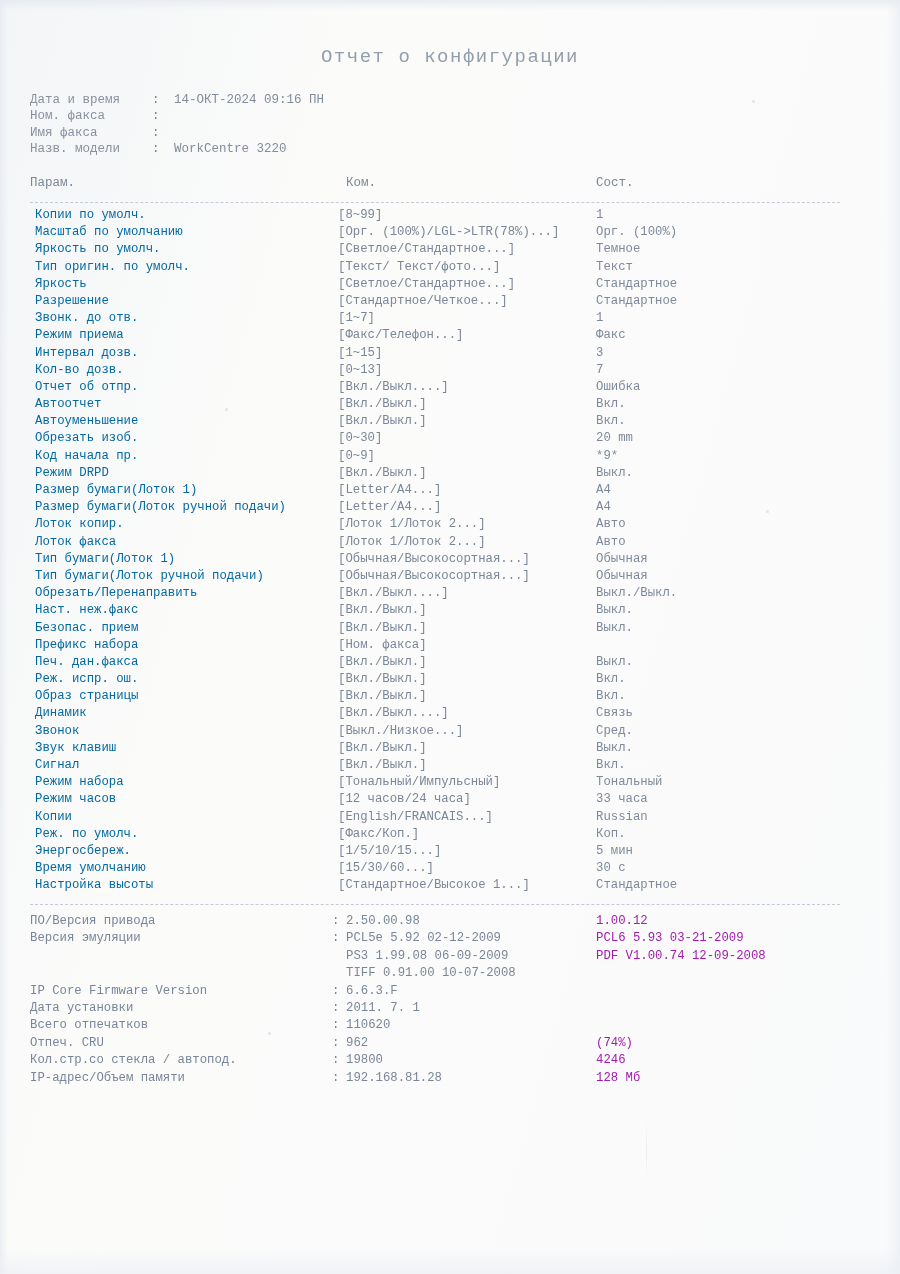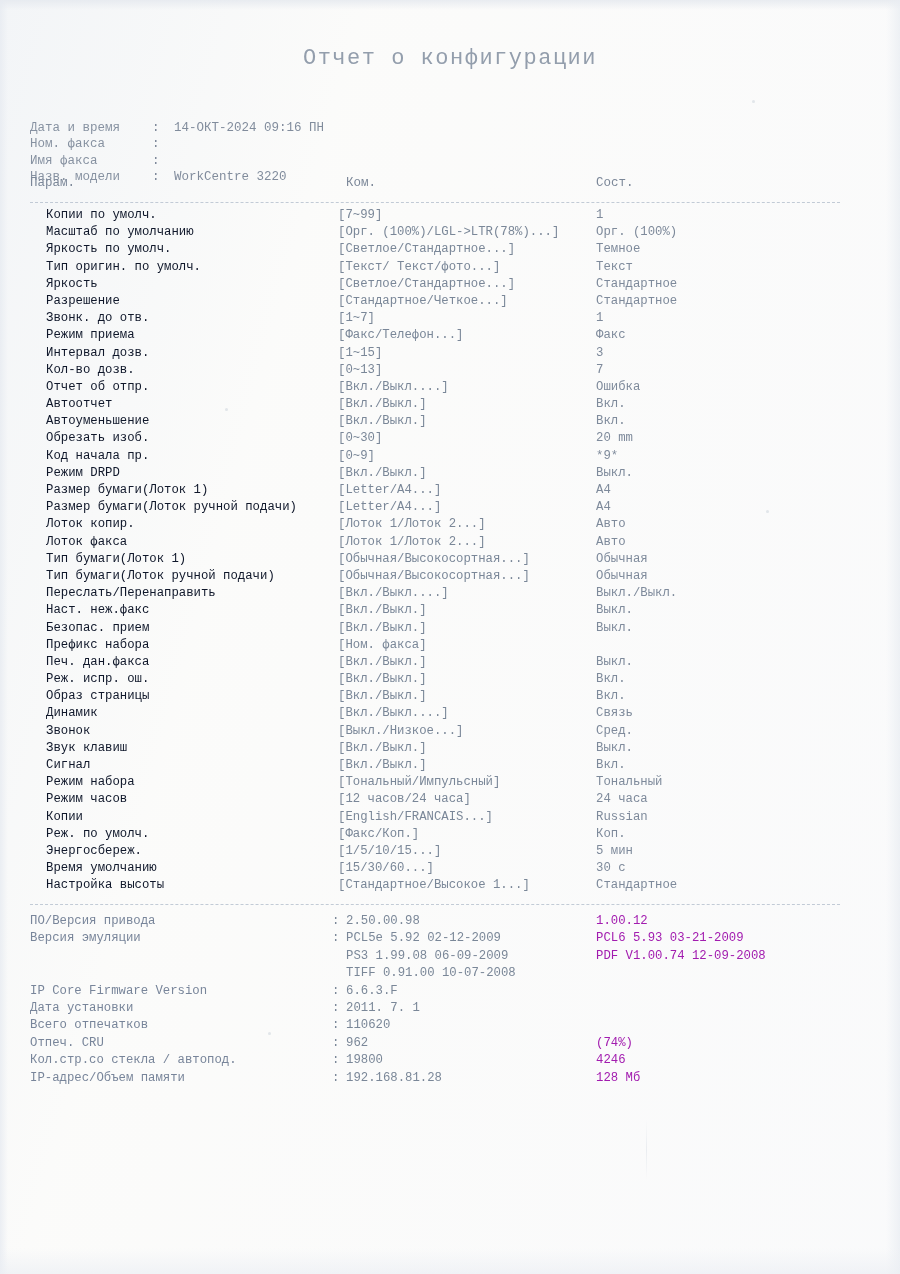--- a/index.html
+++ b/index.html
@@ -57,34 +57,33 @@
     left: 0; top: 0;
     width: 900px;
     height: 1274px;
   }
 
   .title {
     position: absolute;
     top: 46px;
     left: 0; right: 0;
     text-align: center;
-    font-size: 22px;
+    font-size: 19px;
     letter-spacing: 1.5px;
     color: #7d8a9c;
     opacity: .82;
   }
 
   .meta {
     position: absolute;
     top: 92px;
     left: 30px;
     font-size: 12.5px;
     line-height: 16.4px;
     color: #7b8798;
-    margin-top: 28px;
   }
   .meta-row { display: flex; }
   .meta-label { width: 122px; opacity: .9; }
   .meta-colon { width: 22px; }
   .meta-value { opacity: .95; }
 
   .colheads {
     position: absolute;
     top: 176px;
     left: 30px;
@@ -111,21 +110,21 @@
     top: 208px;
     left: 30px;
     width: 840px;
     font-size: 12.3px;
   }
   .prow {
     position: relative;
     height: 17.2px;
     white-space: nowrap;
   }
-  .prow .p-name { position: absolute; left: 16px; color: #0f172a; }
+  .prow .p-name { position: absolute; left: 5px; color: #0369a1; }
   .prow .p-cmd  { position: absolute; left: 308px; color: #7a8798; }
   .prow .p-val  { position: absolute; left: 566px; color: #7e8a9b; }
 
   .footer {
     position: absolute;
     top: 914px;
     left: 30px;
     width: 840px;
     font-size: 12.3px;
   }
@@ -199,21 +198,21 @@
     <span class="c1">Парам.</span>
     <span class="c2">Ком.</span>
     <span class="c3">Сост.</span>
   </div>
 
   <div class="rule rule-top"></div>
 
   <div class="params">
     <div class="prow">
         <span class="p-name">Копии по умолч.</span>
-        <span class="p-cmd">[7~99]</span>
+        <span class="p-cmd">[8~99]</span>
         <span class="p-val">1</span>
       </div>
     <div class="prow">
         <span class="p-name">Масштаб по умолчанию</span>
         <span class="p-cmd">[Орг. (100%)/LGL-&gt;LTR(78%)...]</span>
         <span class="p-val">Орг. (100%)</span>
       </div>
     <div class="prow">
         <span class="p-name">Яркость по умолч.</span>
         <span class="p-cmd">[Светлое/Стандартное...]</span>
@@ -308,21 +307,21 @@
         <span class="p-name">Тип бумаги(Лоток 1)</span>
         <span class="p-cmd">[Обычная/Высокосортная...]</span>
         <span class="p-val">Обычная</span>
       </div>
     <div class="prow">
         <span class="p-name">Тип бумаги(Лоток ручной подачи)</span>
         <span class="p-cmd">[Обычная/Высокосортная...]</span>
         <span class="p-val">Обычная</span>
       </div>
     <div class="prow">
-        <span class="p-name">Переслать/Перенаправить</span>
+        <span class="p-name">Обрезать/Перенаправить</span>
         <span class="p-cmd">[Вкл./Выкл....]</span>
         <span class="p-val">Выкл./Выкл.</span>
       </div>
     <div class="prow">
         <span class="p-name">Наст. неж.факс</span>
         <span class="p-cmd">[Вкл./Выкл.]</span>
         <span class="p-val">Выкл.</span>
       </div>
     <div class="prow">
         <span class="p-name">Безопас. прием</span>
@@ -370,21 +369,21 @@
         <span class="p-val">Вкл.</span>
       </div>
     <div class="prow">
         <span class="p-name">Режим набора</span>
         <span class="p-cmd">[Тональный/Импульсный]</span>
         <span class="p-val">Тональный</span>
       </div>
     <div class="prow">
         <span class="p-name">Режим часов</span>
         <span class="p-cmd">[12 часов/24 часа]</span>
-        <span class="p-val">24 часа</span>
+        <span class="p-val">33 часа</span>
       </div>
     <div class="prow">
         <span class="p-name">Копии</span>
         <span class="p-cmd">[English/FRANCAIS...]</span>
         <span class="p-val">Russian</span>
       </div>
     <div class="prow">
         <span class="p-name">Реж. по умолч.</span>
         <span class="p-cmd">[Факс/Коп.]</span>
         <span class="p-val">Коп.</span>

